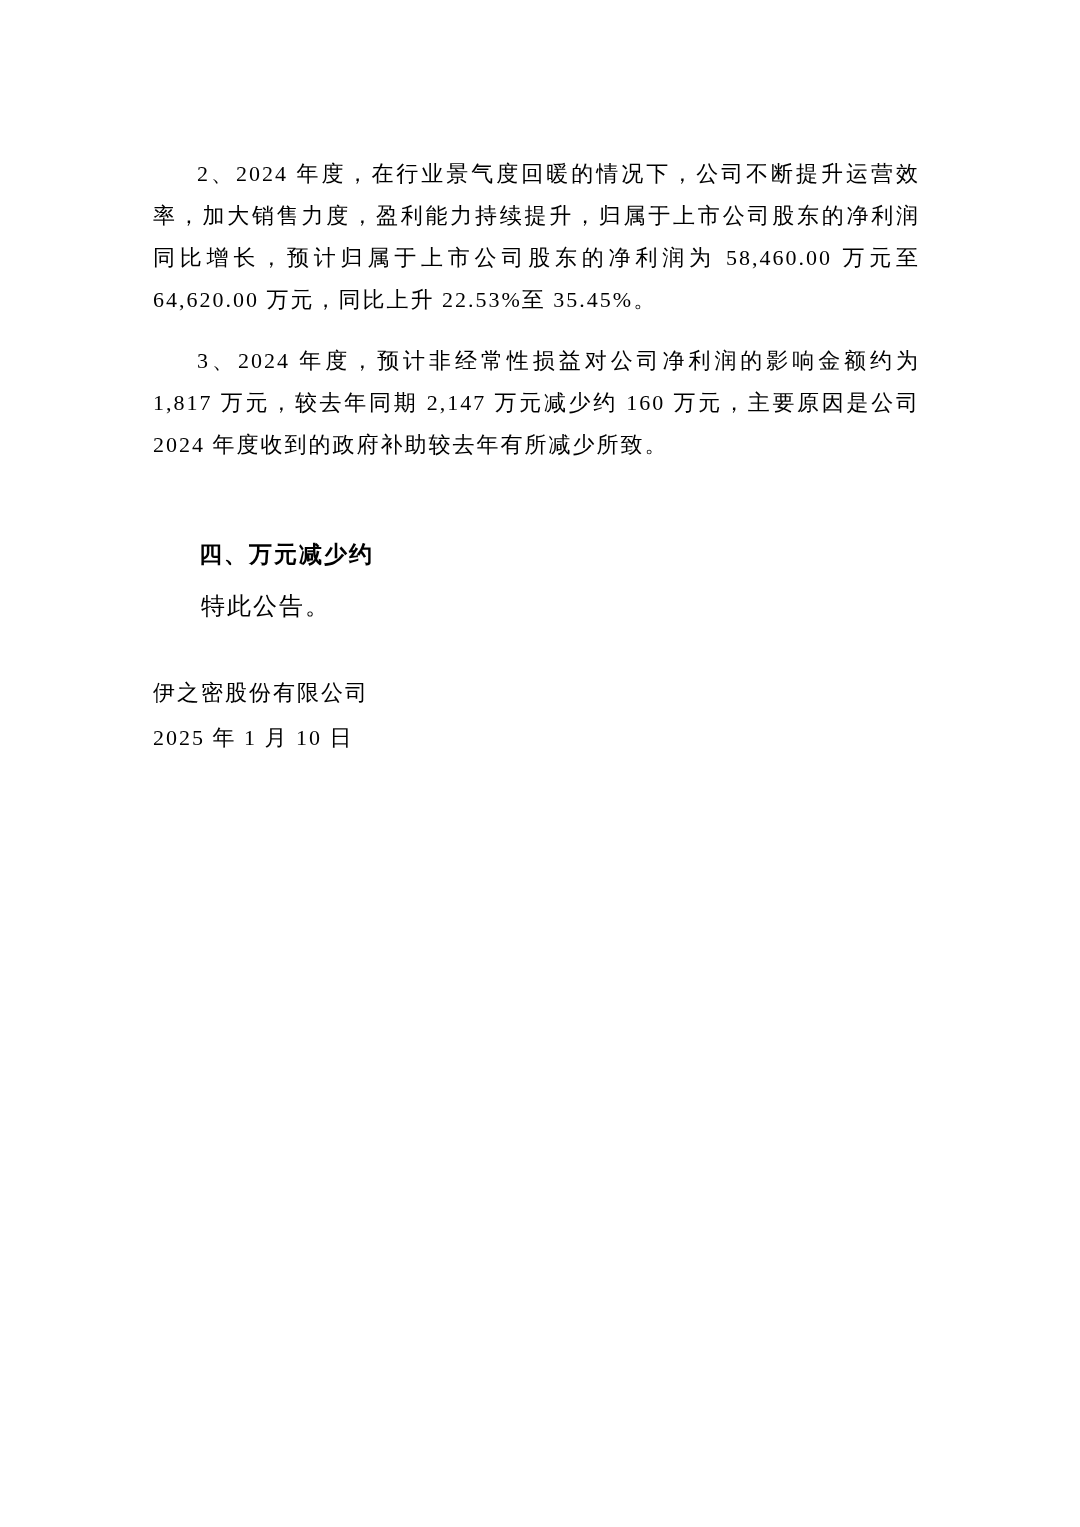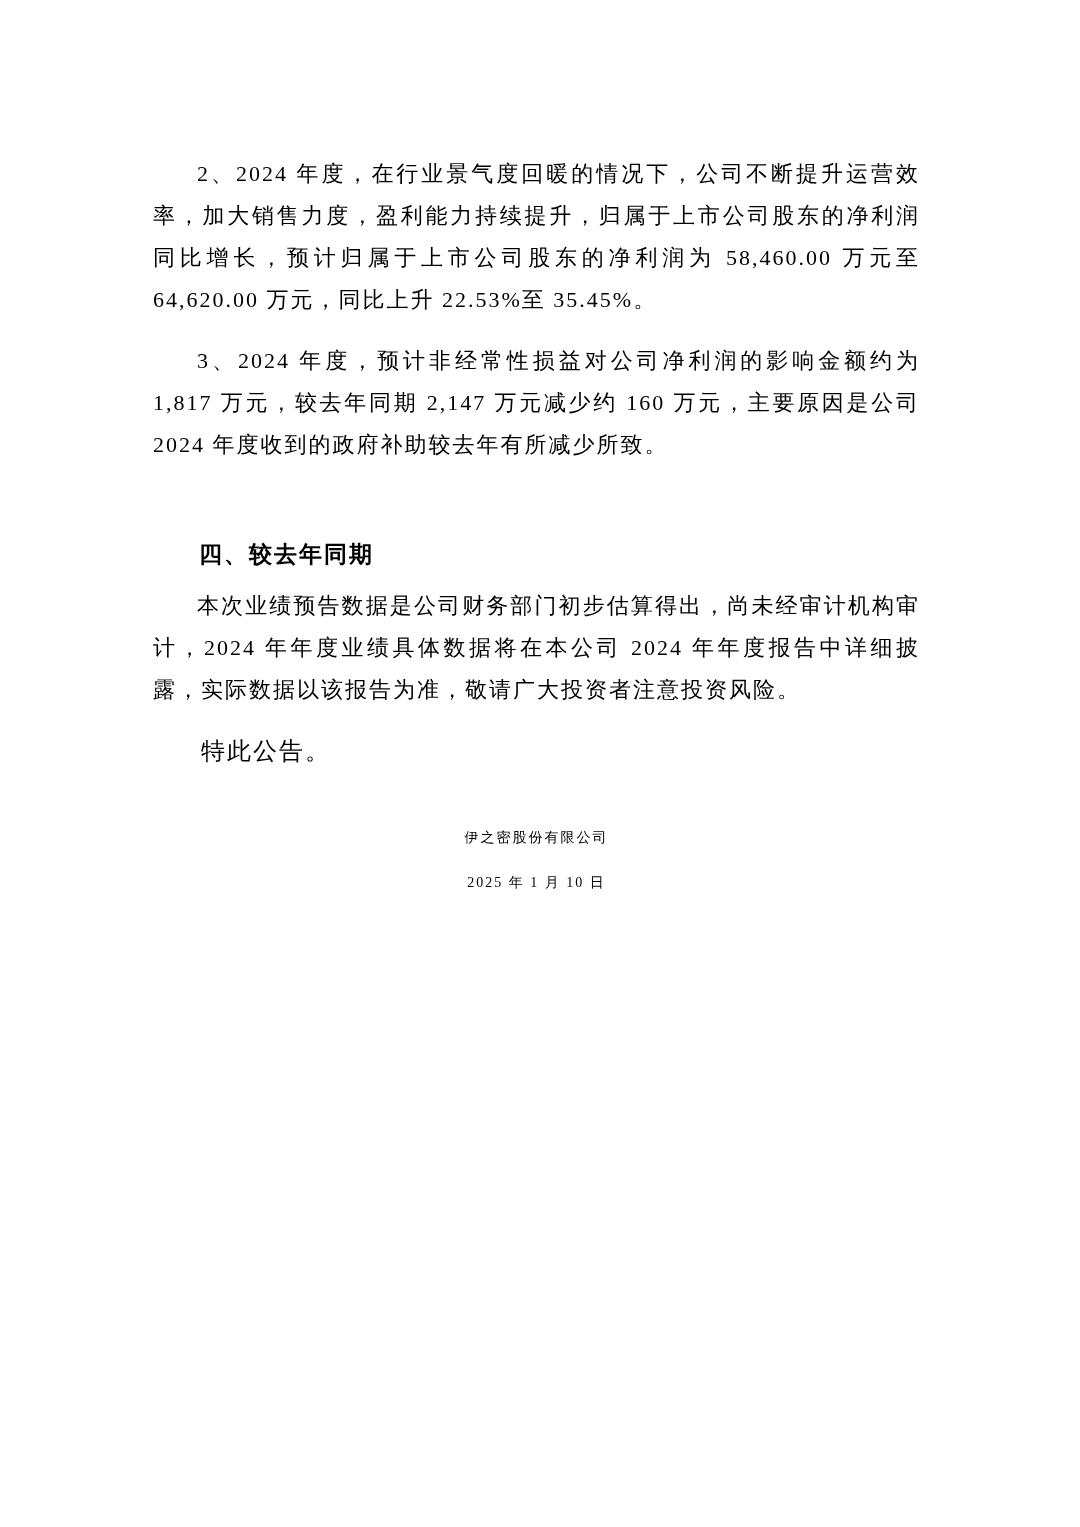--- a/index.html
+++ b/index.html
@@ -39,41 +39,40 @@
   }
   .closing-para {
     margin: 0;
     font-size: 24px;
     line-height: 42px;
     letter-spacing: 2px;
     text-indent: 2em;
   }
   .signature-block {
     margin-top: 43px;
-    text-align: center;
-    font-size: 14px;
+    text-align: left;
+    font-size: 22px;
     line-height: 45px;
     letter-spacing: 2px;
   }
   .signature-line {
     white-space: nowrap;
   }
 </style>
 </head>
 <body>
 
 <div class="page">
 
   <p class="body-para">2、2024 年度，在行业景气度回暖的情况下，公司不断提升运营效率，加大销售力度，盈利能力持续提升，归属于上市公司股东的净利润同比增长，预计归属于上市公司股东的净利润为 58,460.00 万元至 64,620.00 万元，同比上升 22.53%至 35.45%。</p>
 
   <p class="body-para">3、2024 年度，预计非经常性损益对公司净利润的影响金额约为 1,817 万元，较去年同期 2,147 万元减少约 160 万元，主要原因是公司 2024 年度收到的政府补助较去年有所减少所致。</p>
 
-  <h2 class="section-heading">四、较去年同期</h2>
+  <h2 class="section-heading">四、万元减少约</h2>
 
-  <p class="body-para">本次业绩预告数据是公司财务部门初步估算得出，尚未经审计机构审计，2024 年年度业绩具体数据将在本公司 2024 年年度报告中详细披露，实际数据以该报告为准，敬请广大投资者注意投资风险。</p>
 
   <p class="closing-para">特此公告。</p>
 
   <div class="signature-block">
     <div class="signature-line">伊之密股份有限公司</div>
     <div class="signature-line">2025 年 1 月 10 日</div>
   </div>
 
 </div>
 

